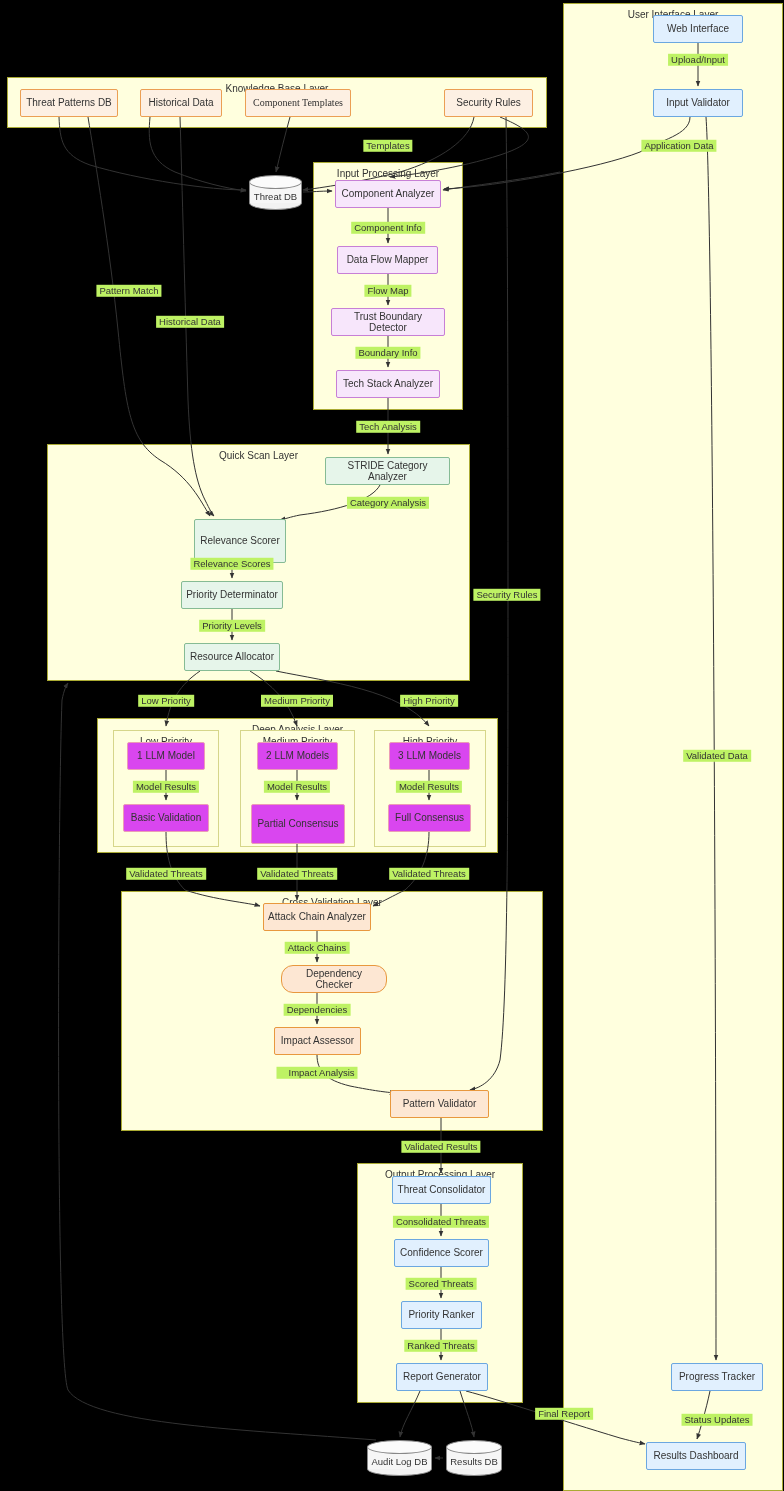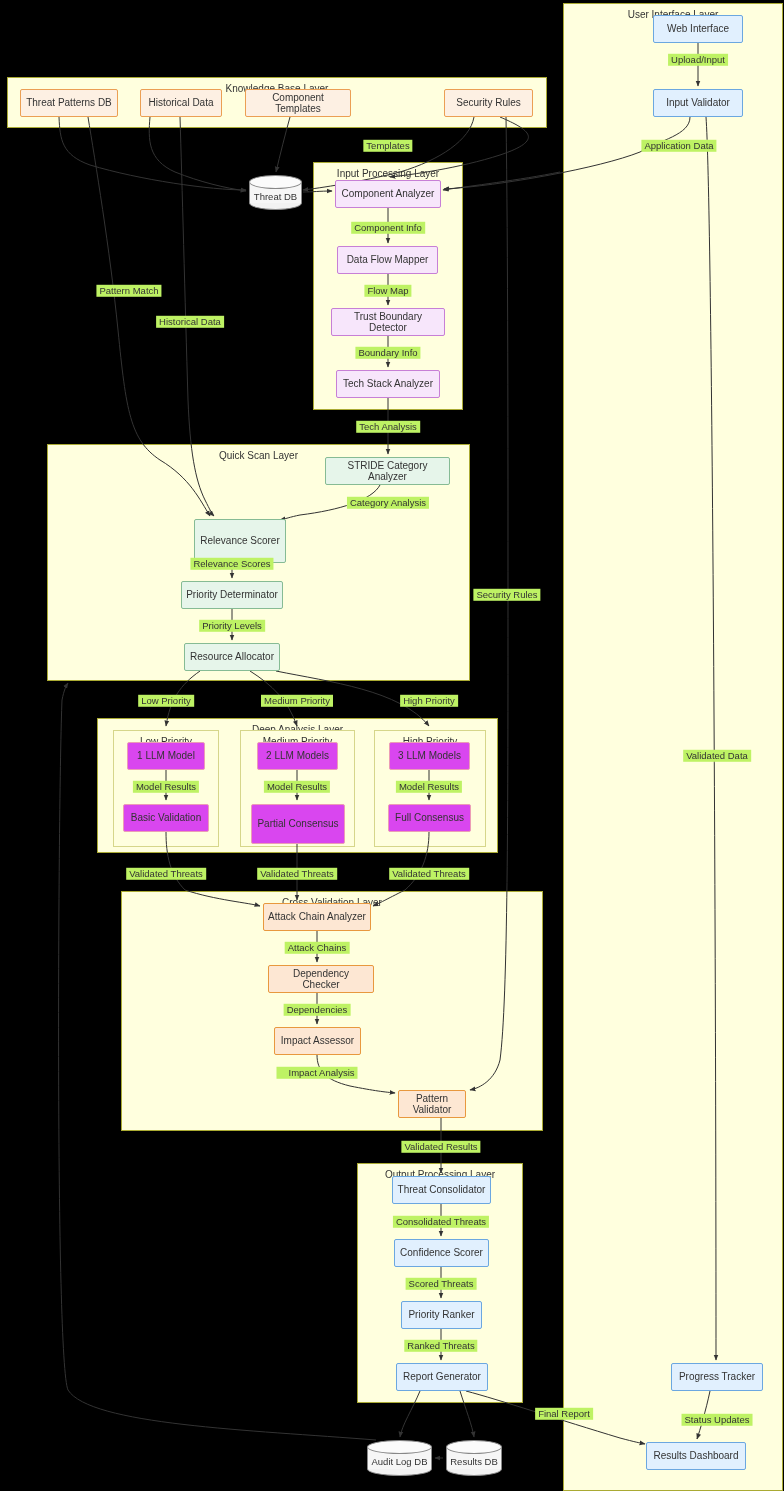--- a/index.html
+++ b/index.html
@@ -147,40 +147,40 @@
     </g>
   </svg>
 
   <div id="nodes-root">
       <div class="node n-blue" style="left: 653px; top: 15px; width: 90px; height: 28px;">Web Interface</div>
       <div class="node n-blue" style="left: 653px; top: 89px; width: 90px; height: 28px;">Input Validator</div>
       <div class="node n-blue" style="left: 671px; top: 1363px; width: 92px; height: 28px;">Progress Tracker</div>
       <div class="node n-blue" style="left: 646px; top: 1442px; width: 100px; height: 28px;">Results Dashboard</div>
       <div class="node n-orange" style="left: 20px; top: 89px; width: 98px; height: 28px;">Threat Patterns DB</div>
       <div class="node n-orange" style="left: 140px; top: 89px; width: 82px; height: 28px;">Historical Data</div>
-      <div class="node n-orange" style="left: 245px; top: 89px; width: 106px; height: 28px;">Component Templates</div>
+      <div class="node n-orange" style="left: 245px; top: 89px; width: 106px; height: 28px; font-family: Liberation Serif, serif;">Component Templates</div>
       <div class="node n-orange" style="left: 444px; top: 89px; width: 89px; height: 28px;">Security Rules</div>
       <div class="node n-purple" style="left: 335px; top: 180px; width: 106px; height: 28px;">Component Analyzer</div>
       <div class="node n-purple" style="left: 337px; top: 246px; width: 101px; height: 28px;">Data Flow Mapper</div>
       <div class="node n-purple" style="left: 331px; top: 308px; width: 114px; height: 28px;">Trust Boundary Detector</div>
       <div class="node n-purple" style="left: 336px; top: 370px; width: 104px; height: 28px;">Tech Stack Analyzer</div>
       <div class="node n-green" style="left: 325px; top: 457px; width: 125px; height: 28px;">STRIDE Category Analyzer</div>
       <div class="node n-green" style="left: 194px; top: 519px; width: 92px; height: 44px;">Relevance Scorer</div>
       <div class="node n-green" style="left: 181px; top: 581px; width: 102px; height: 28px;">Priority Determinator</div>
       <div class="node n-green" style="left: 184px; top: 643px; width: 96px; height: 28px;">Resource Allocator</div>
       <div class="node n-pink" style="left: 127px; top: 742px; width: 78px; height: 28px;">1 LLM Model</div>
       <div class="node n-pink" style="left: 123px; top: 804px; width: 86px; height: 28px;">Basic Validation</div>
       <div class="node n-pink" style="left: 257px; top: 742px; width: 81px; height: 28px;">2 LLM Models</div>
       <div class="node n-pink" style="left: 251px; top: 804px; width: 94px; height: 40px;">Partial Consensus</div>
       <div class="node n-pink" style="left: 389px; top: 742px; width: 81px; height: 28px;">3 LLM Models</div>
       <div class="node n-pink" style="left: 388px; top: 804px; width: 83px; height: 28px;">Full Consensus</div>
       <div class="node n-orange2" style="left: 263px; top: 903px; width: 108px; height: 28px;">Attack Chain Analyzer</div>
-      <div class="node n-orange2" style="left: 268px; top: 965px; width: 106px; height: 28px;">Dependency Checker</div>
+      <div class="node n-orange2" style="left: 281px; top: 965px; width: 106px; height: 28px; border-radius: 12px;">Dependency Checker</div>
       <div class="node n-orange2" style="left: 274px; top: 1027px; width: 87px; height: 28px;">Impact Assessor</div>
-      <div class="node n-orange2" style="left: 398px; top: 1090px; width: 68px; height: 28px;">Pattern Validator</div>
+      <div class="node n-orange2" style="left: 390px; top: 1090px; width: 99px; height: 28px;">Pattern Validator</div>
       <div class="node n-blue" style="left: 392px; top: 1176px; width: 99px; height: 28px;">Threat Consolidator</div>
       <div class="node n-blue" style="left: 394px; top: 1239px; width: 95px; height: 28px;">Confidence Scorer</div>
       <div class="node n-blue" style="left: 401px; top: 1301px; width: 81px; height: 28px;">Priority Ranker</div>
       <div class="node n-blue" style="left: 396px; top: 1363px; width: 92px; height: 28px;">Report Generator</div>
     </div>
   <div id="db-root">
       <div class="cyl" style="left: 249px; top: 175px; width: 53px; height: 35px;">
         <div class="bot"></div>
         <div class="body"></div>
         <div class="top"></div>

